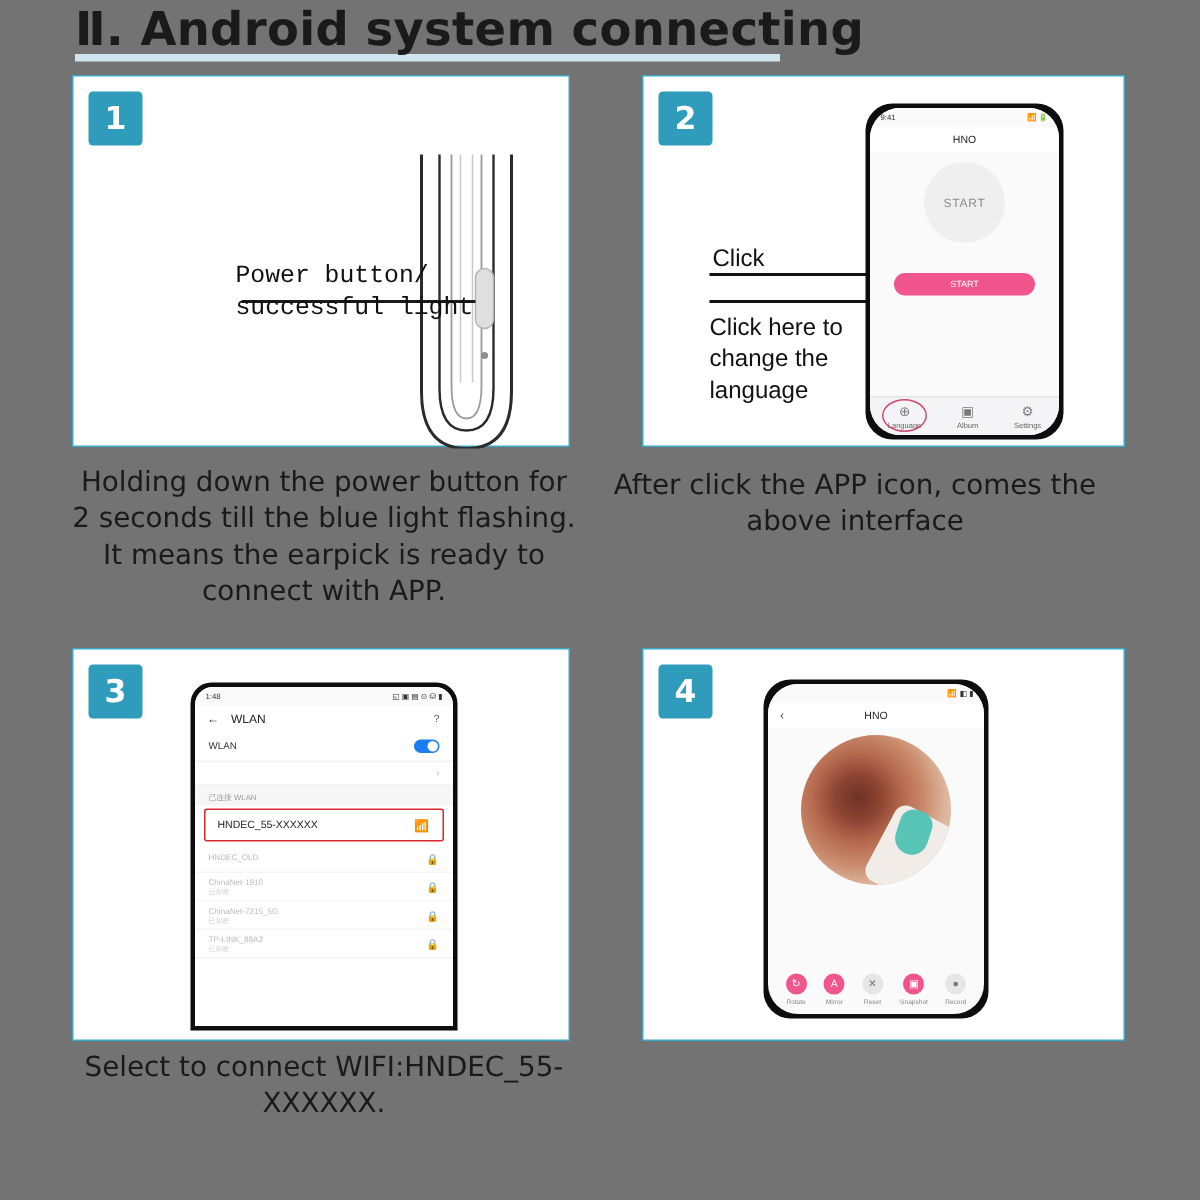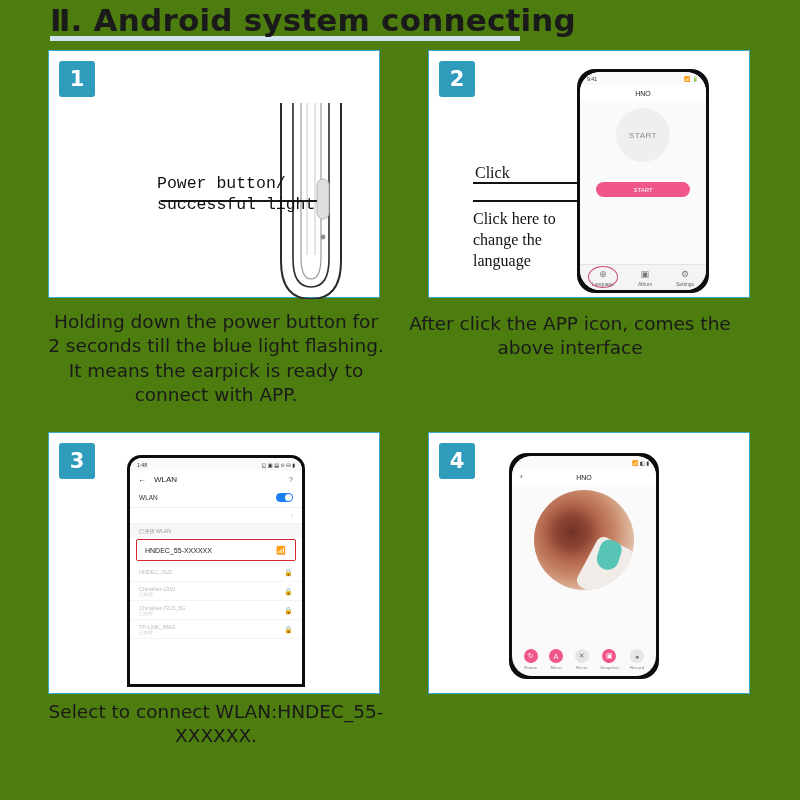--- a/index.html
+++ b/index.html
@@ -6,21 +6,21 @@
   html, body {
     margin: 0; padding: 0;
     width: 800px; height: 800px;
     background: #ffffff;
     font-family: "Liberation Sans", sans-serif;
     overflow: hidden;
   }
   .page {
     position: relative;
     width: 800px; height: 800px;
-    background: #4d7c0f;
+    background: #737373;
   }
   
   .title-bar {
     position: absolute;
     left: 50px; top: 2px;
     width: 520px; height: 40px;
   }
   .title-underline {
     position: absolute;
     left: 50px; top: 36px;
@@ -182,21 +182,21 @@
   .lang-ring {
     position: absolute;
     left: 8px; bottom: 2px;
     width: 30px; height: 22px;
     border: 1.6px solid #d04a70;
     border-radius: 50%;
   }
   .arrow-line { position: absolute; }
   .ann {
     position: absolute;
-    font-family: Liberation Serif, serif;
+    font-family: Liberation Sans, sans-serif;
     font-size: 16px;
     color: #111;
     line-height: 1.3;
   }
 
   
   .wlan-head {
     height: 17px;
     display: flex; align-items: center;
     padding: 0 8px;
@@ -421,21 +421,21 @@
           <span class="lk">🔒</span>
         </div>
         <div class="dim-row">
           <span>TP-LINK_88A2</span>
           <span class="sub">已加密</span>
           <span class="lk">🔒</span>
         </div>
       </div>
     </div>
   </div>
-  <div class="caption cap3">Select to connect WLAN:HNDEC_55-XXXXXX.</div>
+  <div class="caption cap3">Select to connect WIFI:HNDEC_55-XXXXXX.</div>
 
   <div class="panel p4">
     <div class="step-badge">4</div>
     <div class="phone" style="left:80px; top:20px; width:150px; height:226px;">
       <div class="phone-screen">
         <div class="statusbar">
           <span class="left"></span>
           <span>📶 ◧ ▮</span>
         </div>
         <div class="apptop">

